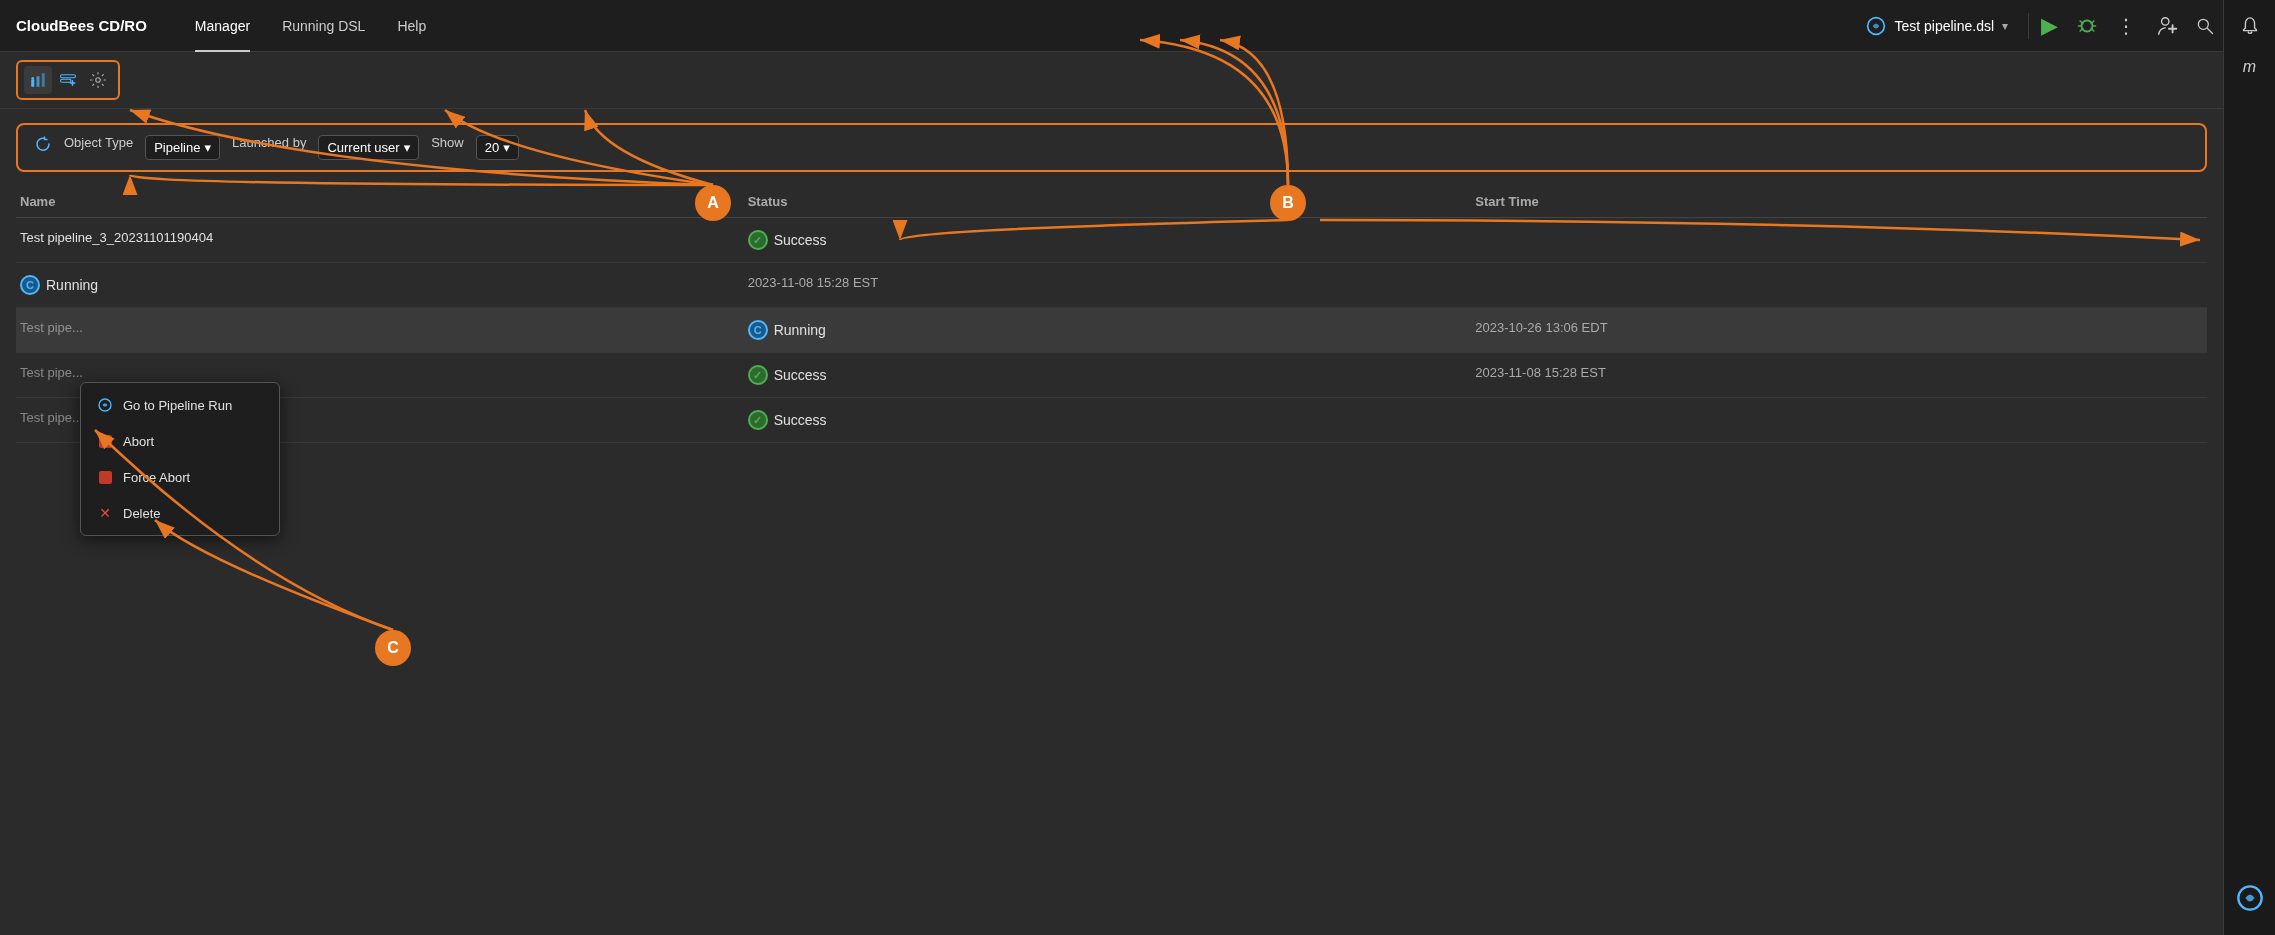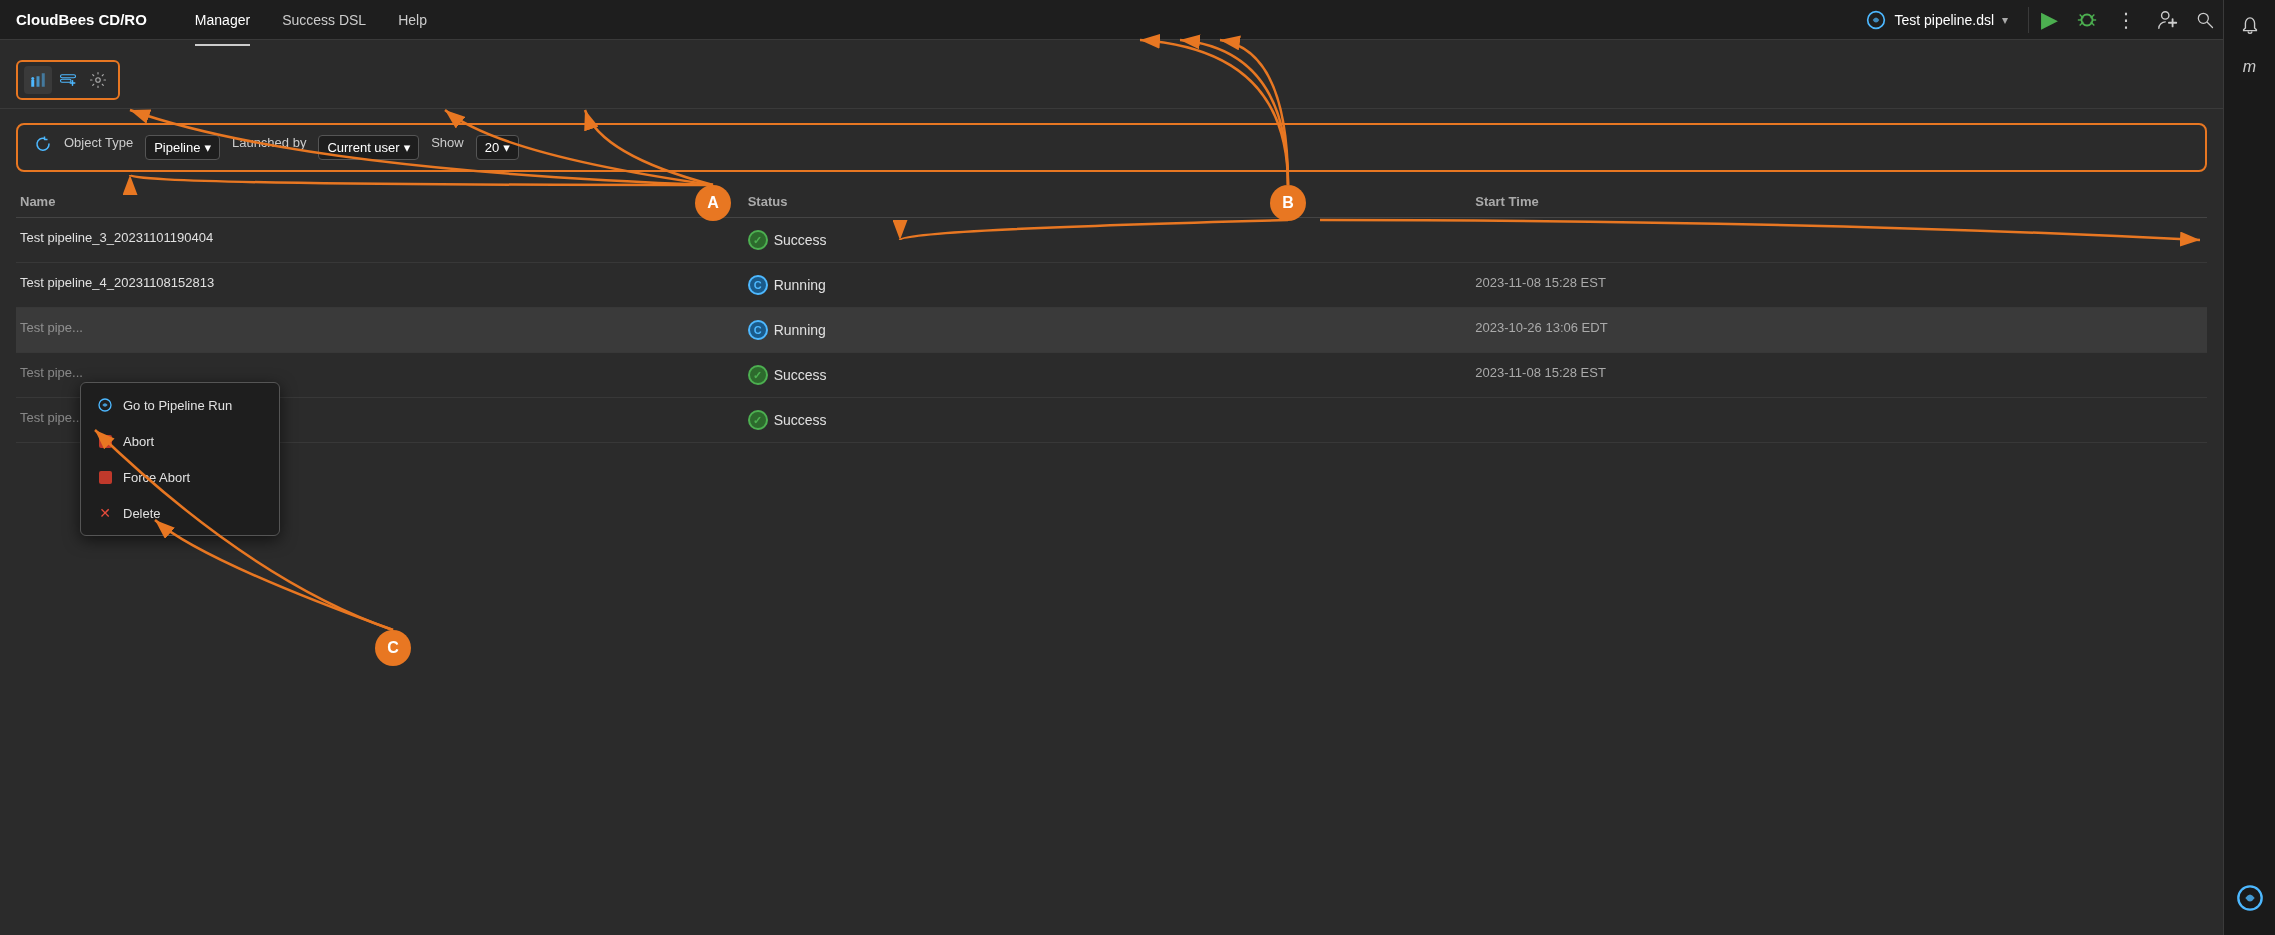--- a/index.html
+++ b/index.html
@@ -12,21 +12,21 @@
       height: 935px;
       overflow: hidden;
       position: relative;
     }
 
     
     .top-nav {
       display: flex;
       align-items: center;
       background: #1e1e1e;
-      height: 40px;
+      height: 52px;
       padding: 0 16px;
       border-bottom: 1px solid #3a3a3a;
     }
     .brand {
       color: #ffffff;
       font-weight: 700;
       font-size: 15px;
       margin-right: 32px;
       white-space: nowrap;
     }
@@ -354,21 +354,21 @@
 </head>
 <body>
 
 <div class="top-nav">
   <span class="brand">CloudBees CD/RO</span>
 
   <div class="nav-item active">
     <span>Manager</span>
   </div>
   <div class="nav-item">
-    <span>Success DSL</span>
+    <span>Running DSL</span>
   </div>
   <div class="nav-item">
     <span>Help</span>
   </div>
 
   <div class="nav-spacer"></div>
 
   <div class="pipeline-title-area">
     <span class="cb-logo-inline">
       <svg width="20" height="20" viewBox="0 0 24 24">
@@ -496,21 +496,20 @@
 
     <div class="table-row">
       <span class="cell-name">Test pipeline_3_20231101190404</span>
       <div class="status-badge">
         <div class="status-icon status-success">✓</div>
         <span>Success</span>
       </div>
     </div>
 
     <div class="table-row">
-      <span class="cell-name">Test pipeline_4_20231108152813</span>
       <div class="status-badge">
         <div class="status-icon status-running">C</div>
         <span>Running</span>
       </div>
       <span class="cell-time">2023-11-08 15:28 EST</span>
     </div>
 
     <div class="table-row highlighted">
       <span class="cell-name" style="opacity:0.5;">Test pipe...</span>
       <div class="status-badge">

